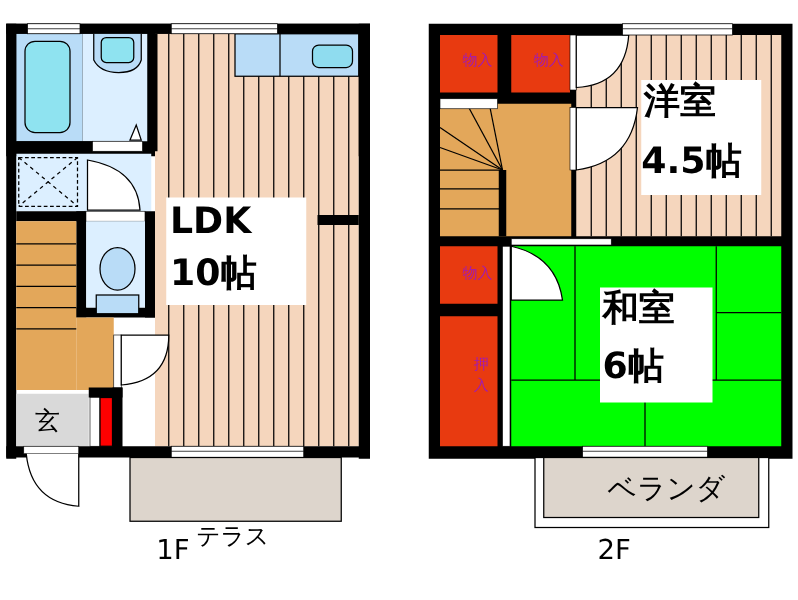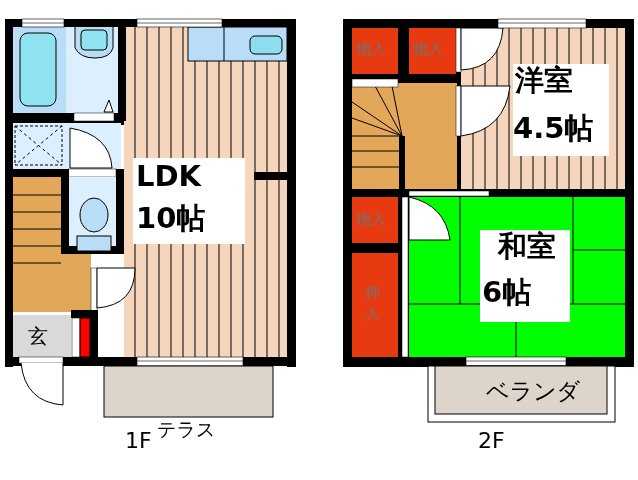--- a/index.html
+++ b/index.html
@@ -1,20 +1,20 @@
 <!DOCTYPE html>
 <html><head>
 <meta charset="utf-8">
 <style>
   html,body{margin:0;padding:0;background:#fff;}
   body{width:638px;height:480px;position:relative;overflow:hidden;font-family:"DejaVu Sans","Liberation Sans",sans-serif;}
   svg{position:absolute;left:0;top:0;}
   .lbl{position:absolute;color:#000;line-height:1;white-space:nowrap;}
   .big{font-size:29px;font-weight:bold;}
-  .sm{font-size:15px;color:#737373;}
+  .sm{font-size:12px;color:#a21caf;margin-left:14px;}
   .box{background:#fff;position:absolute;}
 </style>
 </head>
 <body>
 
 <svg width="638" height="480" viewBox="0 0 638 480">
 
   <g>
 
     <rect x="5" y="19" width="291" height="106" fill="#000"></rect>
@@ -174,21 +174,21 @@
 <div class="lbl big" style="left:136px;top:162px;">LDK</div>
 <div class="lbl big" style="left:136px;top:204px;">10帖</div>
 <div class="lbl" style="left:28px;top:326px;font-size:20px;">玄</div>
 <div class="lbl" style="left:157px;top:382px;font-size:19px;margin-top:38px;">テラス</div>
 <div class="lbl" style="left:125px;top:430px;font-size:22px;">1F</div>
 
 <div class="box" style="left:513px;top:64px;width:96px;height:92px;"></div>
 <div class="lbl big" style="left:515px;top:66px;">洋室</div>
 <div class="lbl big" style="left:513px;top:114px;">4.5帖</div>
 <div class="box" style="left:480px;top:230px;width:90px;height:92px;"></div>
-<div class="lbl big" style="left:482px;top:232px;margin-left:16px;">和室</div>
+<div class="lbl big" style="left:482px;top:232px;">和室</div>
 <div class="lbl big" style="left:482px;top:278px;">6帖</div>
 
 <div class="lbl sm" style="left:356px;top:42px;">物入</div>
 <div class="lbl sm" style="left:413px;top:42px;">物入</div>
 <div class="lbl sm" style="left:356px;top:212px;">物入</div>
 <div class="lbl sm" style="left:365px;top:283px;width:16px;white-space:normal;word-break:break-all;line-height:1.4;">押入</div>
 
 <div class="lbl" style="left:486px;top:380px;font-size:23px;">ベランダ</div>
 <div class="lbl" style="left:478px;top:430px;font-size:22px;text-align:center;">2F</div>
 

